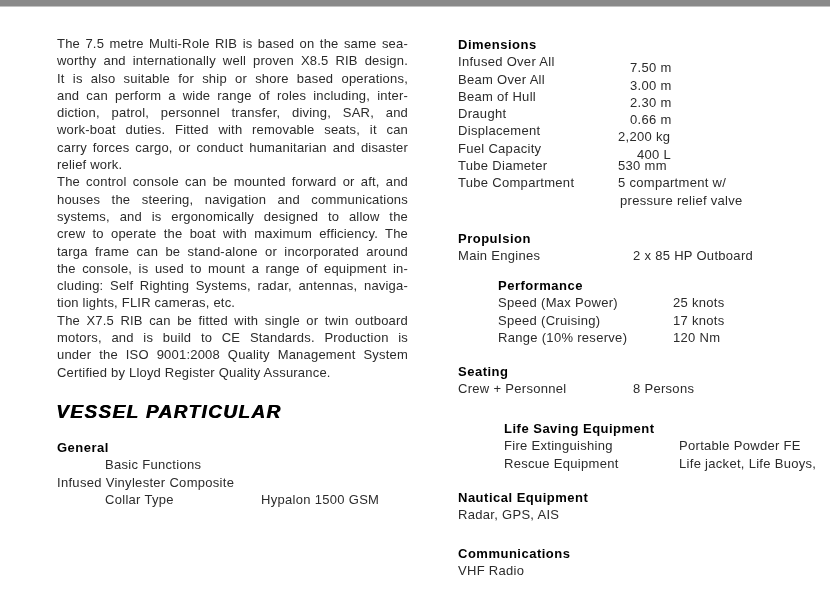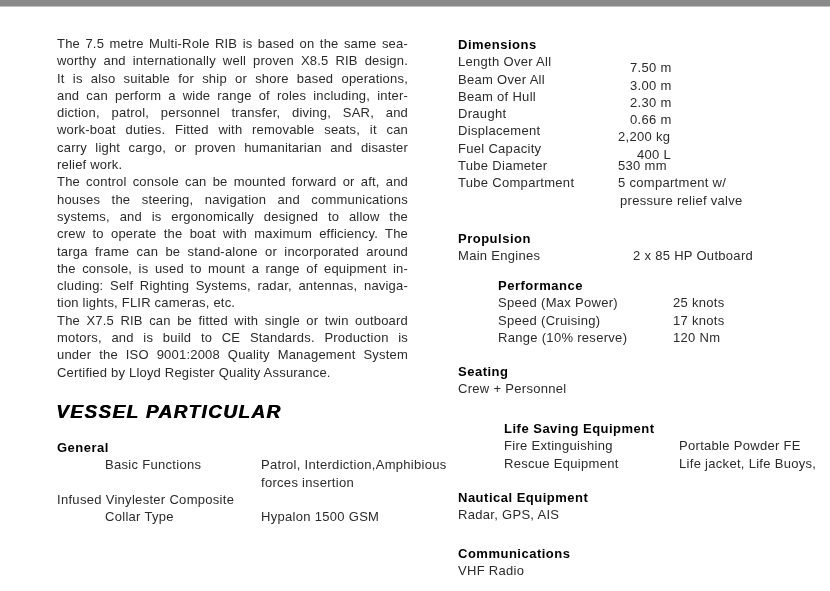--- a/index.html
+++ b/index.html
@@ -55,21 +55,21 @@
 
 <div class="topbar"></div>
 
 <div class="intro">
   <div class="jl">The 7.5 metre Multi-Role RIB is based on the same sea-</div>
   <div class="jl">worthy and internationally well proven X8.5 RIB design.</div>
   <div class="jl">It is also suitable for ship or shore based operations,</div>
   <div class="jl">and can perform a wide range of roles including, inter-</div>
   <div class="jl">diction, patrol, personnel transfer, diving, SAR, and</div>
   <div class="jl">work-boat duties. Fitted with removable seats, it can</div>
-  <div class="jl">carry light cargo, or proven humanitarian and disaster</div>
+  <div class="jl">carry forces cargo, or conduct humanitarian and disaster</div>
   <div class="jl end">relief work.</div>
   <div class="jl">The control console can be mounted forward or aft, and</div>
   <div class="jl">houses the steering, navigation and communications</div>
   <div class="jl">systems, and is ergonomically designed to allow the</div>
   <div class="jl">crew to operate the boat with maximum efficiency.  The</div>
   <div class="jl">targa frame can be stand-alone or incorporated around</div>
   <div class="jl">the console, is used to mount a range of equipment in-</div>
   <div class="jl">cluding: Self Righting Systems, radar, antennas, naviga-</div>
   <div class="jl end">tion lights, FLIR cameras, etc.</div>
   <div class="jl">The X7.5 RIB  can be fitted with single or twin outboard</div>
@@ -77,36 +77,35 @@
   <div class="jl">under the ISO 9001:2008 Quality Management System</div>
   <div class="jl end">Certified by Lloyd Register Quality Assurance.</div>
 </div>
 
 <div class="vp-title">VESSEL PARTICULAR</div>
 
 <div class="sec general">
   <div class="h">General</div>
   <div class="row">
     <div class="lbl">Basic Functions</div>
-    <div class="val">Patrol, Interdiction,Amphibious forces insertion</div>
   </div>
   <div class="row">
     <div class="val">Infused Vinylester Composite</div>
   </div>
   <div class="row">
     <div class="lbl">Collar Type</div>
     <div class="val">Hypalon 1500 GSM</div>
   </div>
 </div>
 
 <div class="sec rc rc-dimensions">
   <div class="h">Dimensions</div>
   <div class="dim-body">
     <div class="dim-labels">
-      <div>Length Over All</div>
+      <div>Infused Over All</div>
       <div>Beam Over All</div>
       <div>Beam of Hull</div>
       <div>Draught</div>
       <div>Displacement</div>
       <div>Fuel Capacity</div>
       <div>Tube Diameter</div>
       <div>Tube Compartment</div>
     </div>
     <div class="dim-values">
       <div class="sh ind12">7.50 m</div>
@@ -143,20 +142,21 @@
   <div class="row">
     <div class="lbl">Range (10% reserve)</div>
     <div class="val">120 Nm</div>
   </div>
 </div>
 
 <div class="sec rc rc-seating">
   <div class="h">Seating</div>
   <div class="row">
     <div class="lbl">Crew + Personnel</div>
+    <div class="val">8 Persons</div>
   </div>
 </div>
 
 <div class="sec rc rc-lifesaving">
   <div class="h">Life Saving Equipment</div>
   <div class="row">
     <div class="lbl">Fire Extinguishing</div>
     <div class="val">Portable Powder FE</div>
   </div>
   <div class="row">

